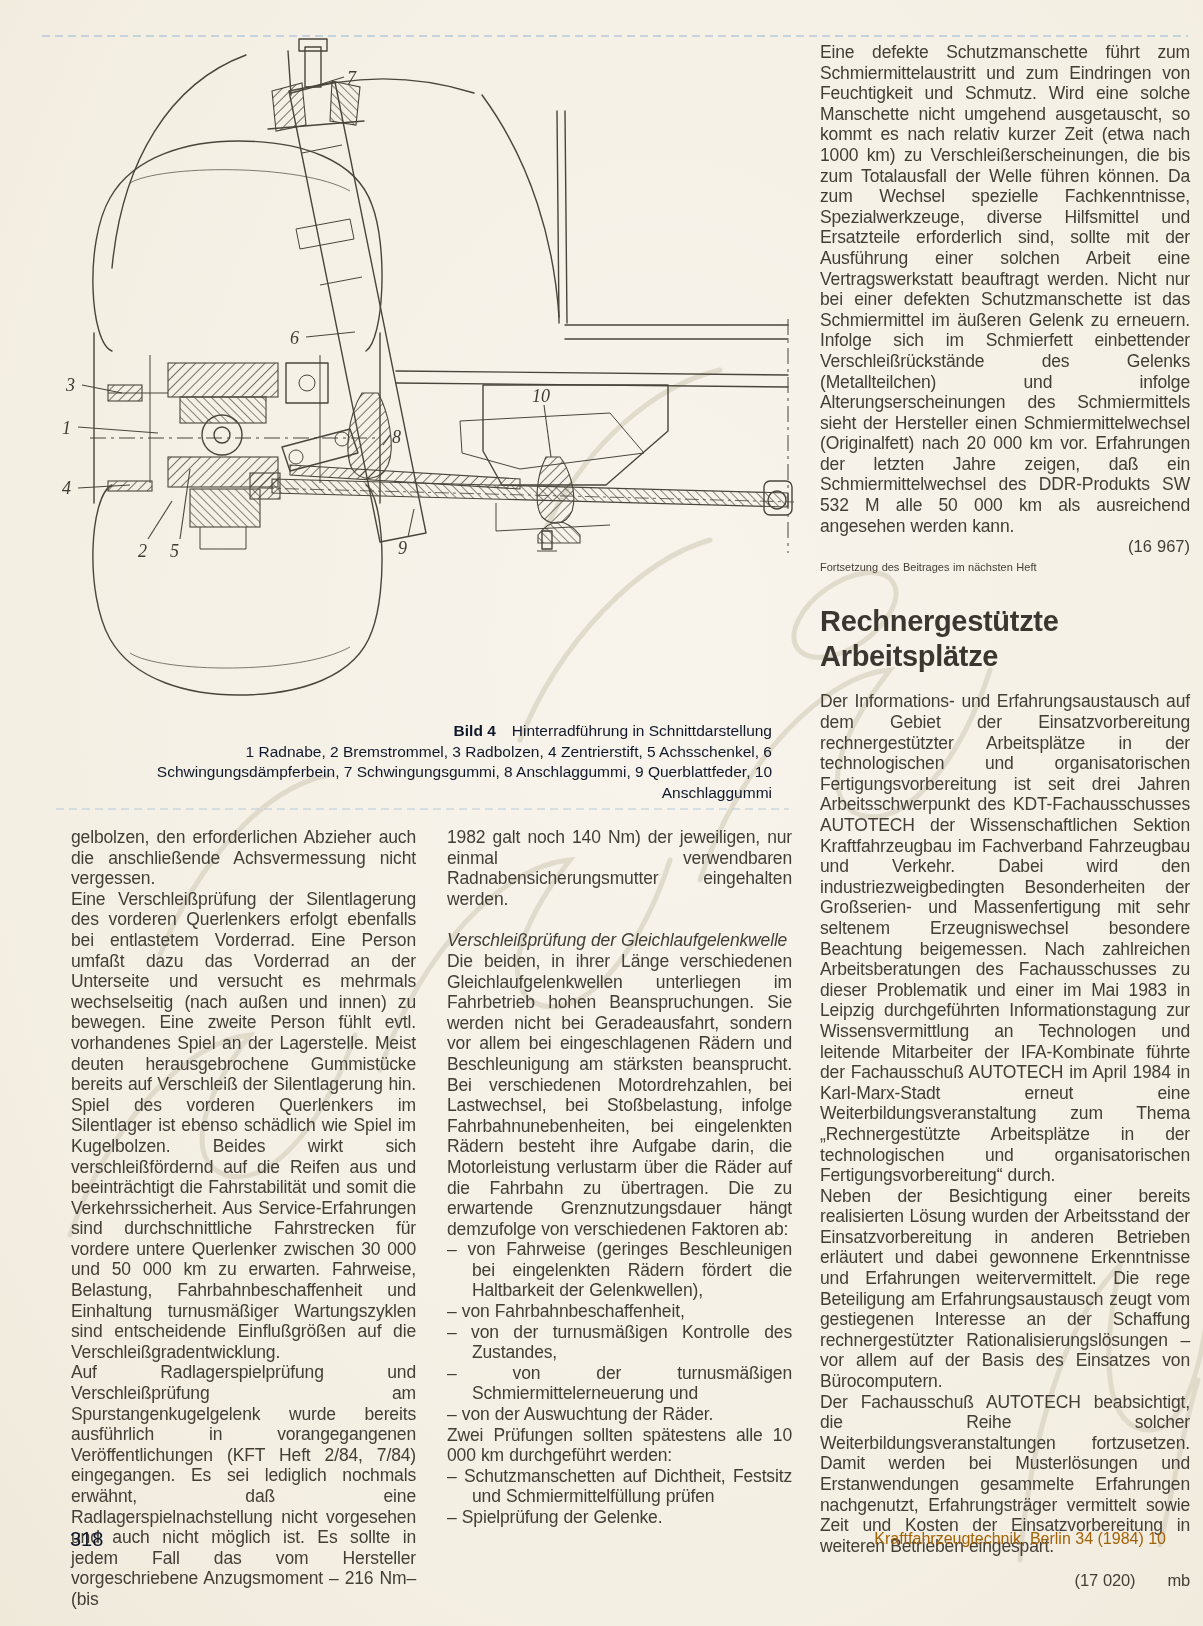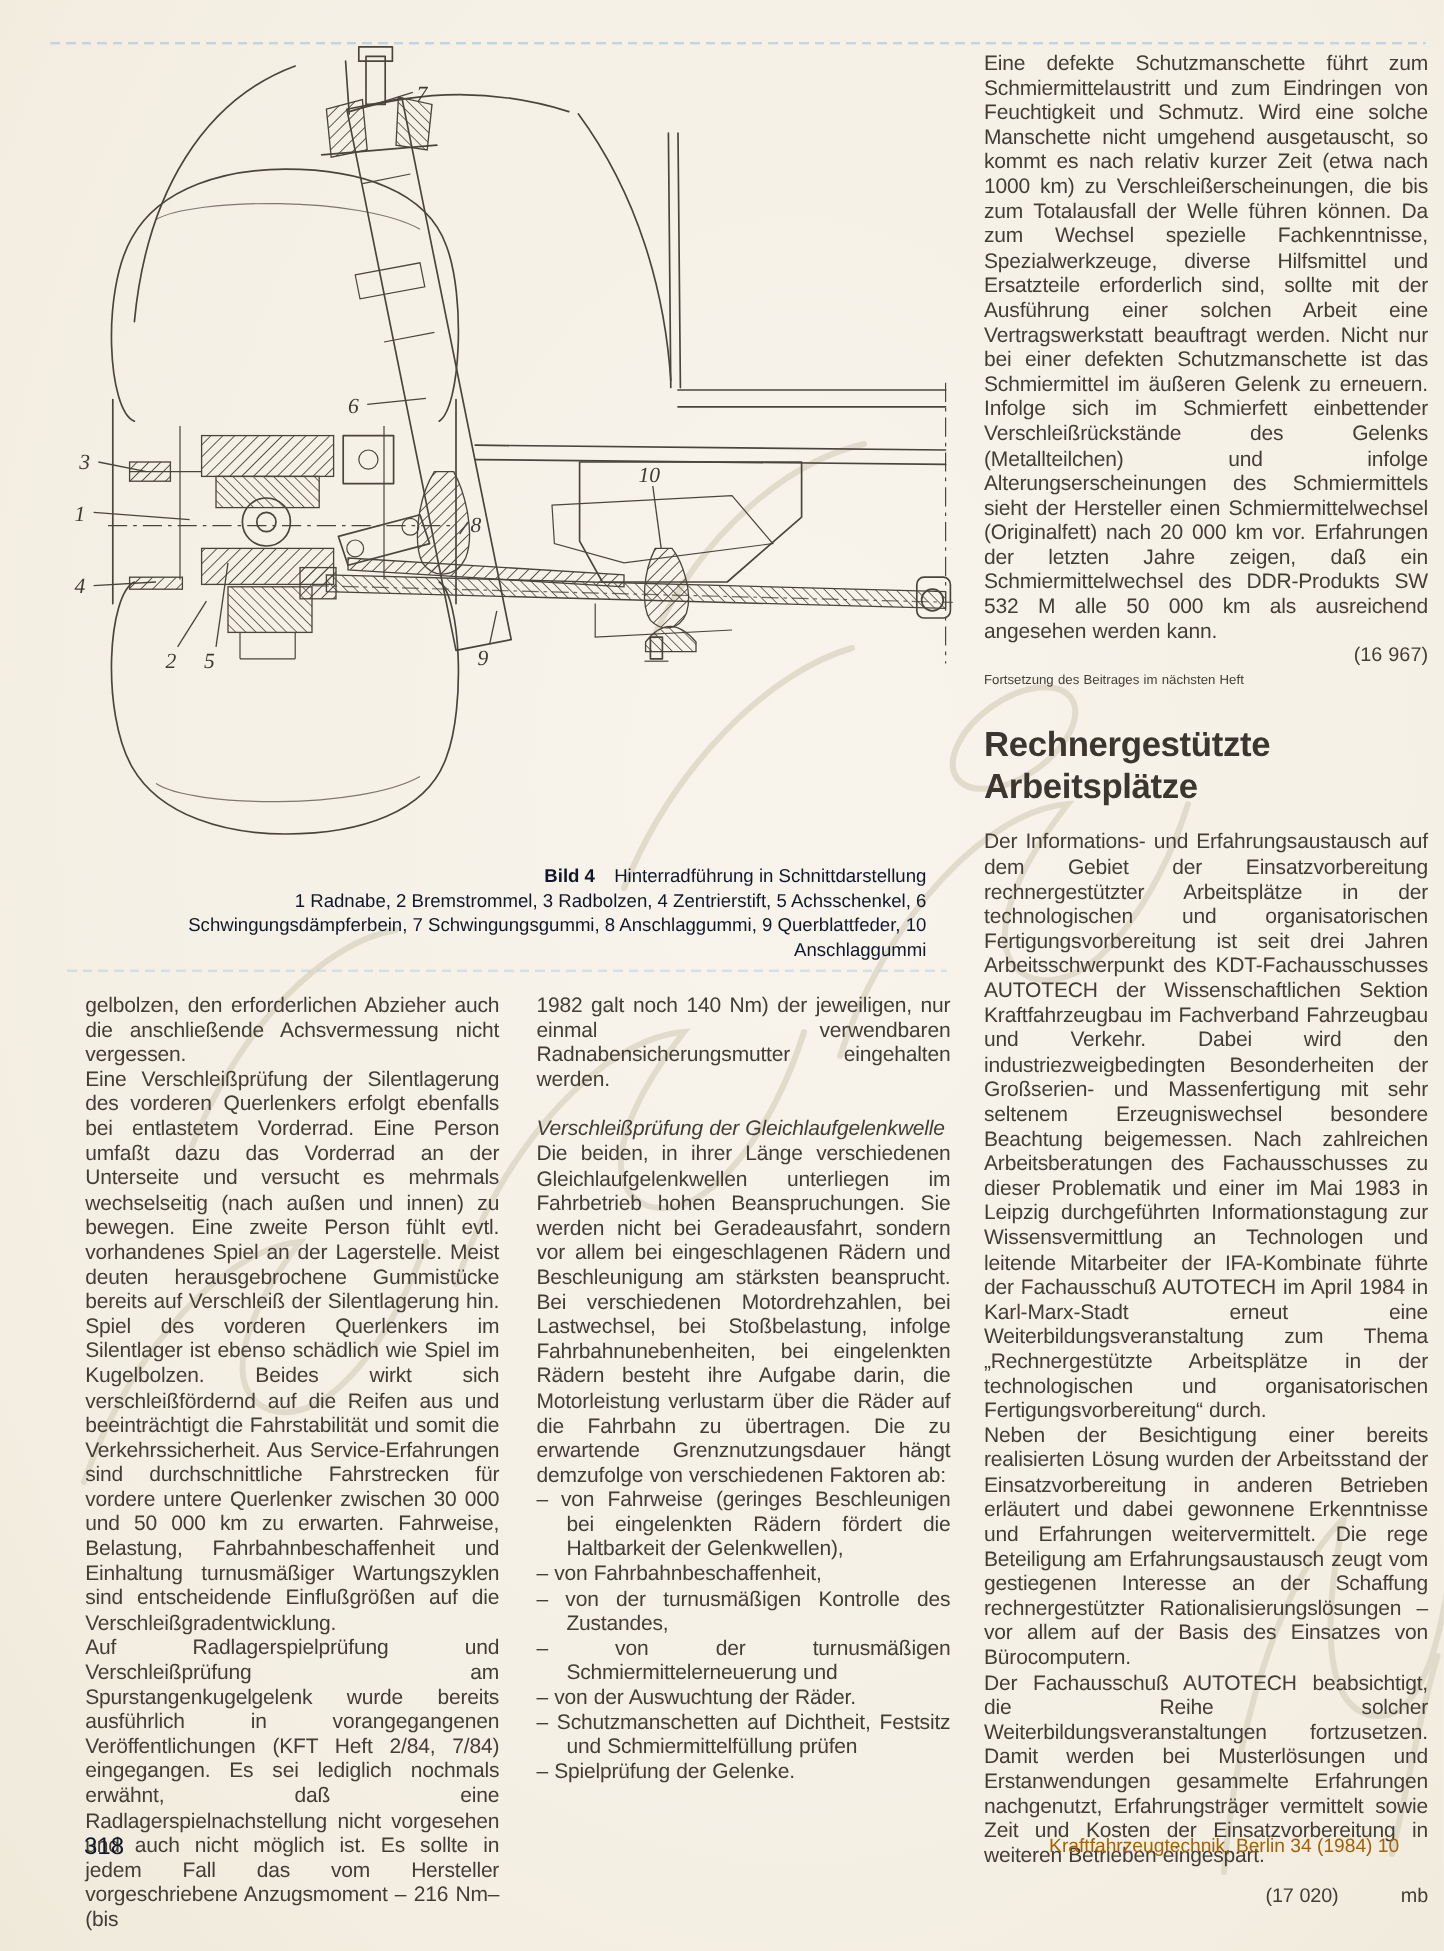--- a/index.html
+++ b/index.html
@@ -17,21 +17,21 @@
   
   .col{position:absolute;text-align:justify;font-size:17.5px;line-height:20.6px;
        letter-spacing:-0.15px;hyphens:auto;-webkit-hyphens:auto;word-spacing:0.5px;}
   .col p{margin:0;}
   .bullet{padding-left:25px;text-indent:-25px;margin:0;}
   .subhead{font-style:italic;margin-top:21px !important;}
   .ref{text-align:right;font-size:16.5px;margin-top:3px;letter-spacing:0;}
   .note{font-size:11px;margin-top:4px;text-align:left;letter-spacing:0;}
   .a2-heading{font-size:29px;line-height:35px;font-weight:bold;margin:27px 0 17px 0;
        text-align:left;letter-spacing:-0.3px;color:#3b362f;}
-  .ref2{display:flex;justify-content:flex-end;gap:52px;font-size:16.5px;margin-top:14px;}
+  .ref2{display:flex;justify-content:flex-end;gap:32px;font-size:16.5px;margin-top:14px;}
   
   #caption{position:absolute;left:60px;top:721px;width:712px;font-size:15.5px;
        line-height:20.5px;text-align:right;color:#0f172a;}
   #caption .capb{font-weight:bold;margin-right:16px;}
   #caption p{margin:0;}
   
   #pageno{position:absolute;left:70px;top:1528px;font-size:20px;color:#0f172a;}
   #journal{position:absolute;left:820px;top:1530px;width:370px;box-sizing:border-box;
        padding-right:24px;text-align:right;font-size:16px;color:#a16207;}
   
@@ -181,20 +181,21 @@
 
 <div class="col" id="col-mid" style="left:447px;top:827px;width:345px;">
   <p>1982 galt noch 140 Nm) der jeweiligen, nur einmal verwendbaren Radnabensicherungsmutter eingehalten werden.</p>
   <p class="subhead">Verschleißprüfung der Gleichlaufgelenkwelle</p>
   <p>Die beiden, in ihrer Länge verschiedenen Gleichlaufgelenkwellen unterliegen im Fahrbetrieb hohen Beanspruchungen. Sie werden nicht bei Geradeausfahrt, sondern vor allem bei eingeschlagenen Rädern und Beschleunigung am stärksten beansprucht. Bei verschiedenen Motordrehzahlen, bei Lastwechsel, bei Stoßbelastung, infolge Fahrbahnunebenheiten, bei eingelenkten Rädern besteht ihre Aufgabe darin, die Motorleistung verlustarm über die Räder auf die Fahrbahn zu übertragen. Die zu erwartende Grenznutzungsdauer hängt demzufolge von verschiedenen Faktoren ab:</p>
   <p class="bullet">– von Fahrweise (geringes Beschleunigen bei eingelenkten Rädern fördert die Haltbarkeit der Gelenkwellen),</p>
   <p class="bullet">– von Fahrbahnbeschaffenheit,</p>
   <p class="bullet">– von der turnusmäßigen Kontrolle des Zustandes,</p>
   <p class="bullet">– von der turnusmäßigen Schmiermittelerneuerung und</p>
   <p class="bullet">– von der Auswuchtung der Räder.</p>
+  <p>Zwei Prüfungen sollten spätestens alle 10 000 km durchgeführt werden:</p>
   <p class="bullet">– Schutzmanschetten auf Dichtheit, Festsitz und Schmiermittelfüllung prüfen</p>
   <p class="bullet">– Spielprüfung der Gelenke.</p>
 </div>
 
 <div class="col" id="col-right" style="left:820px;top:42px;width:370px;">
   <p>Eine defekte Schutzmanschette führt zum Schmiermittelaustritt und zum Eindringen von Feuchtigkeit und Schmutz. Wird eine solche Manschette nicht umgehend ausgetauscht, so kommt es nach relativ kurzer Zeit (etwa nach 1000 km) zu Verschleißerscheinungen, die bis zum Totalausfall der Welle führen können. Da zum Wechsel spezielle Fachkenntnisse, Spezialwerkzeuge, diverse Hilfsmittel und Ersatzteile erforderlich sind, sollte mit der Ausführung einer solchen Arbeit eine Vertragswerkstatt beauftragt werden. Nicht nur bei einer defekten Schutzmanschette ist das Schmiermittel im äußeren Gelenk zu erneuern. Infolge sich im Schmierfett einbettender Verschleißrückstände des Gelenks (Metallteilchen) und infolge Alterungserscheinungen des Schmiermittels sieht der Hersteller einen Schmiermittelwechsel (Originalfett) nach 20 000 km vor. Erfahrungen der letzten Jahre zeigen, daß ein Schmiermittelwechsel des DDR-Produkts SW 532 M alle 50 000 km als ausreichend angesehen werden kann.</p>
   <p class="ref">(16 967)</p>
   <p class="note">Fortsetzung des Beitrages im nächsten Heft</p>
 
   <div class="a2-heading">Rechnergestützte Arbeitsplätze</div>

